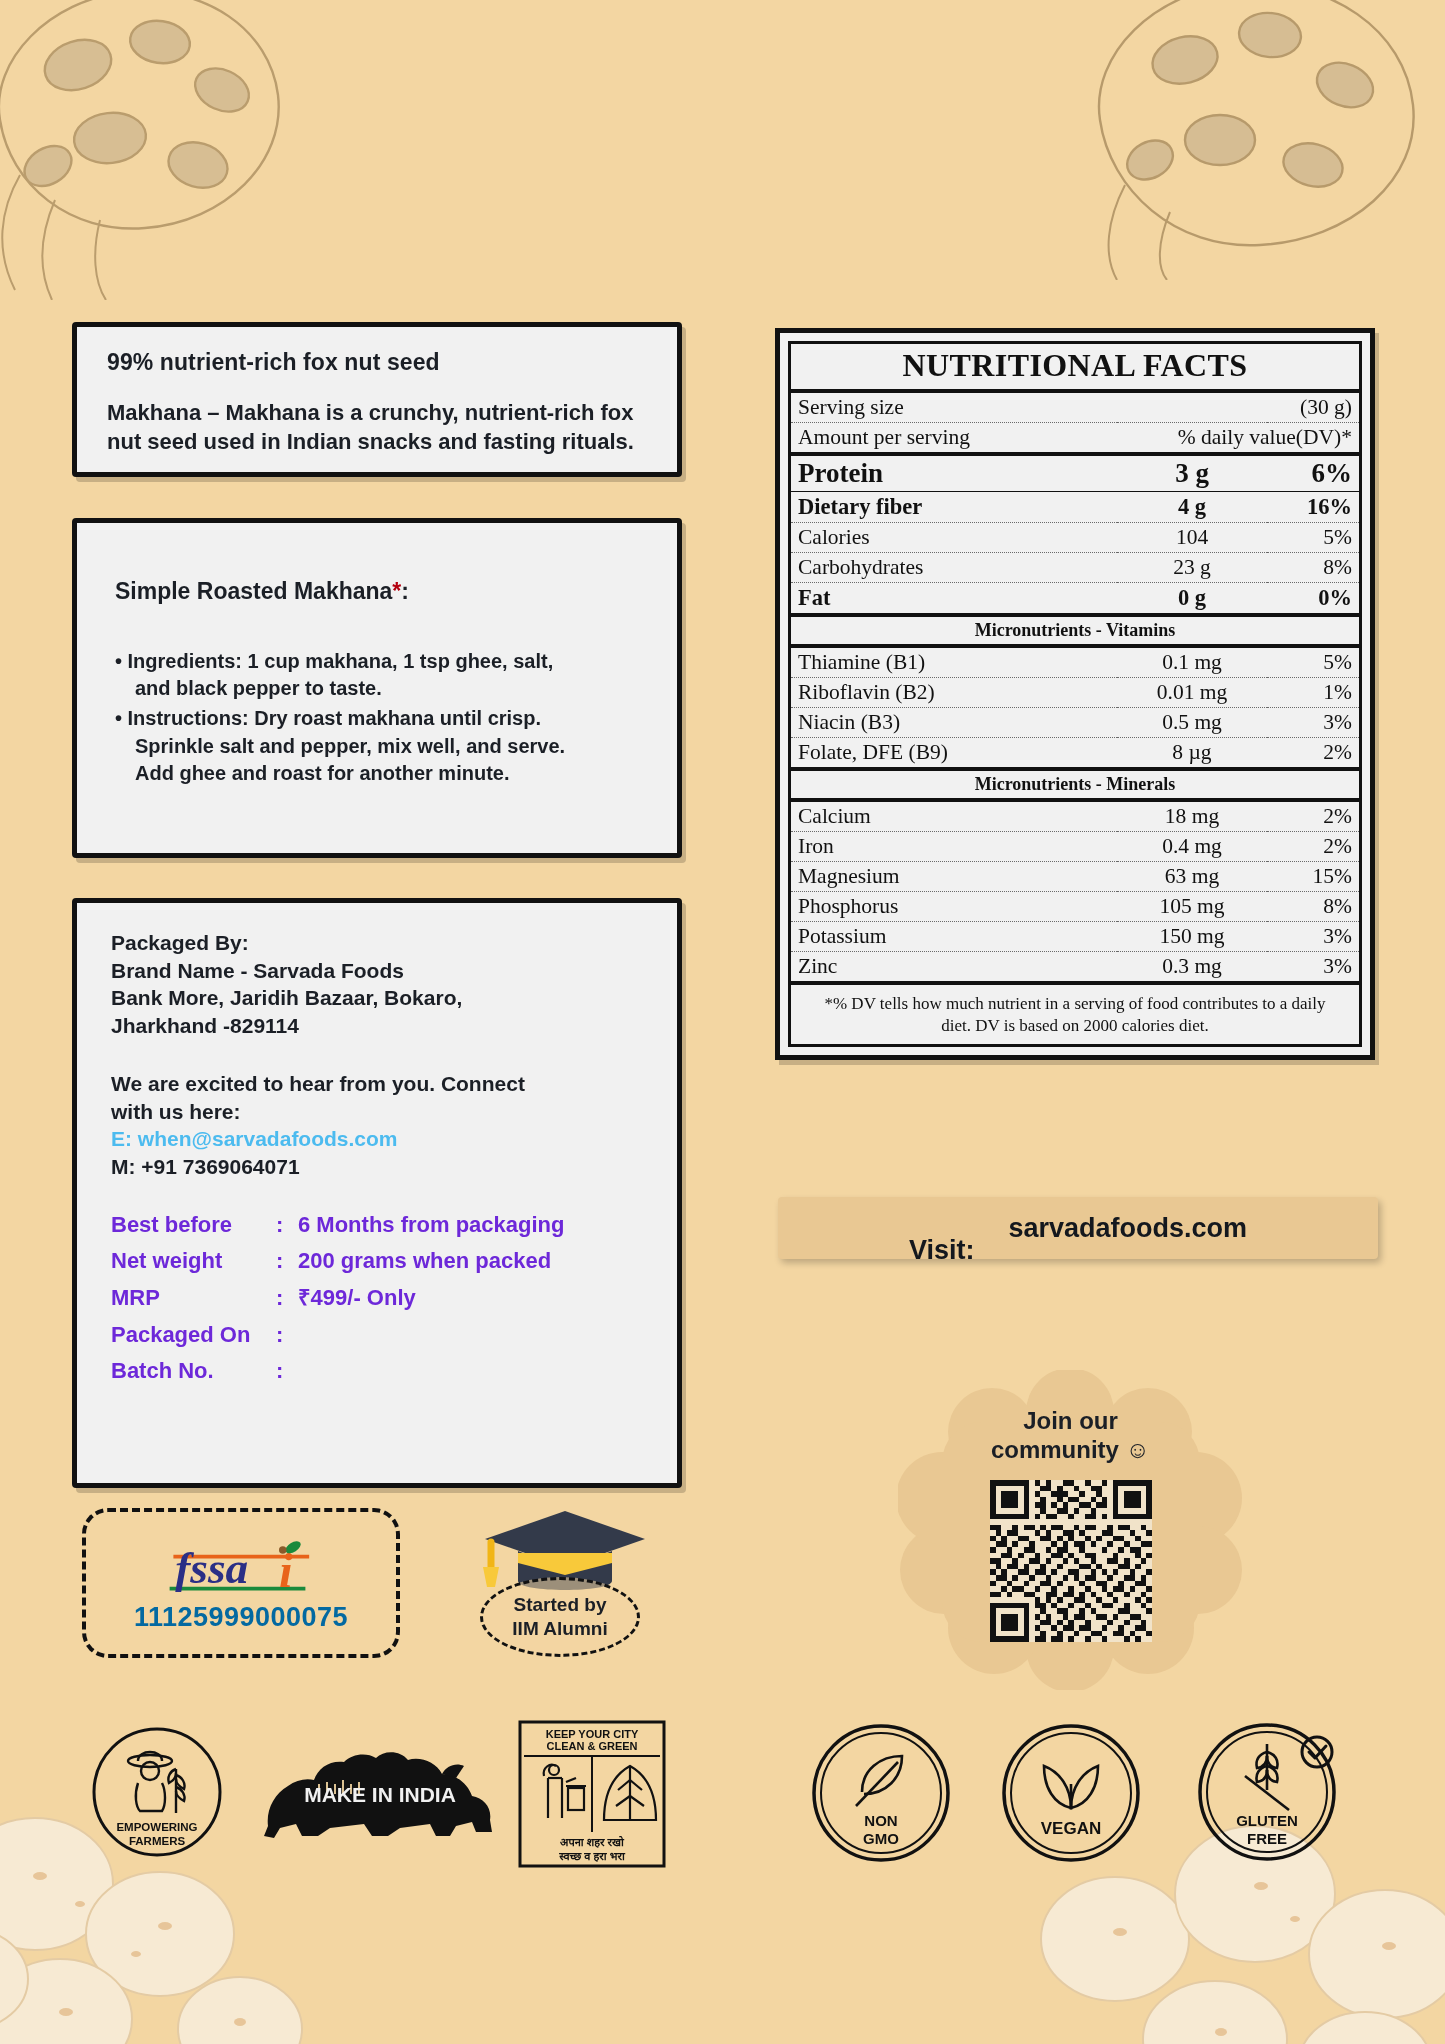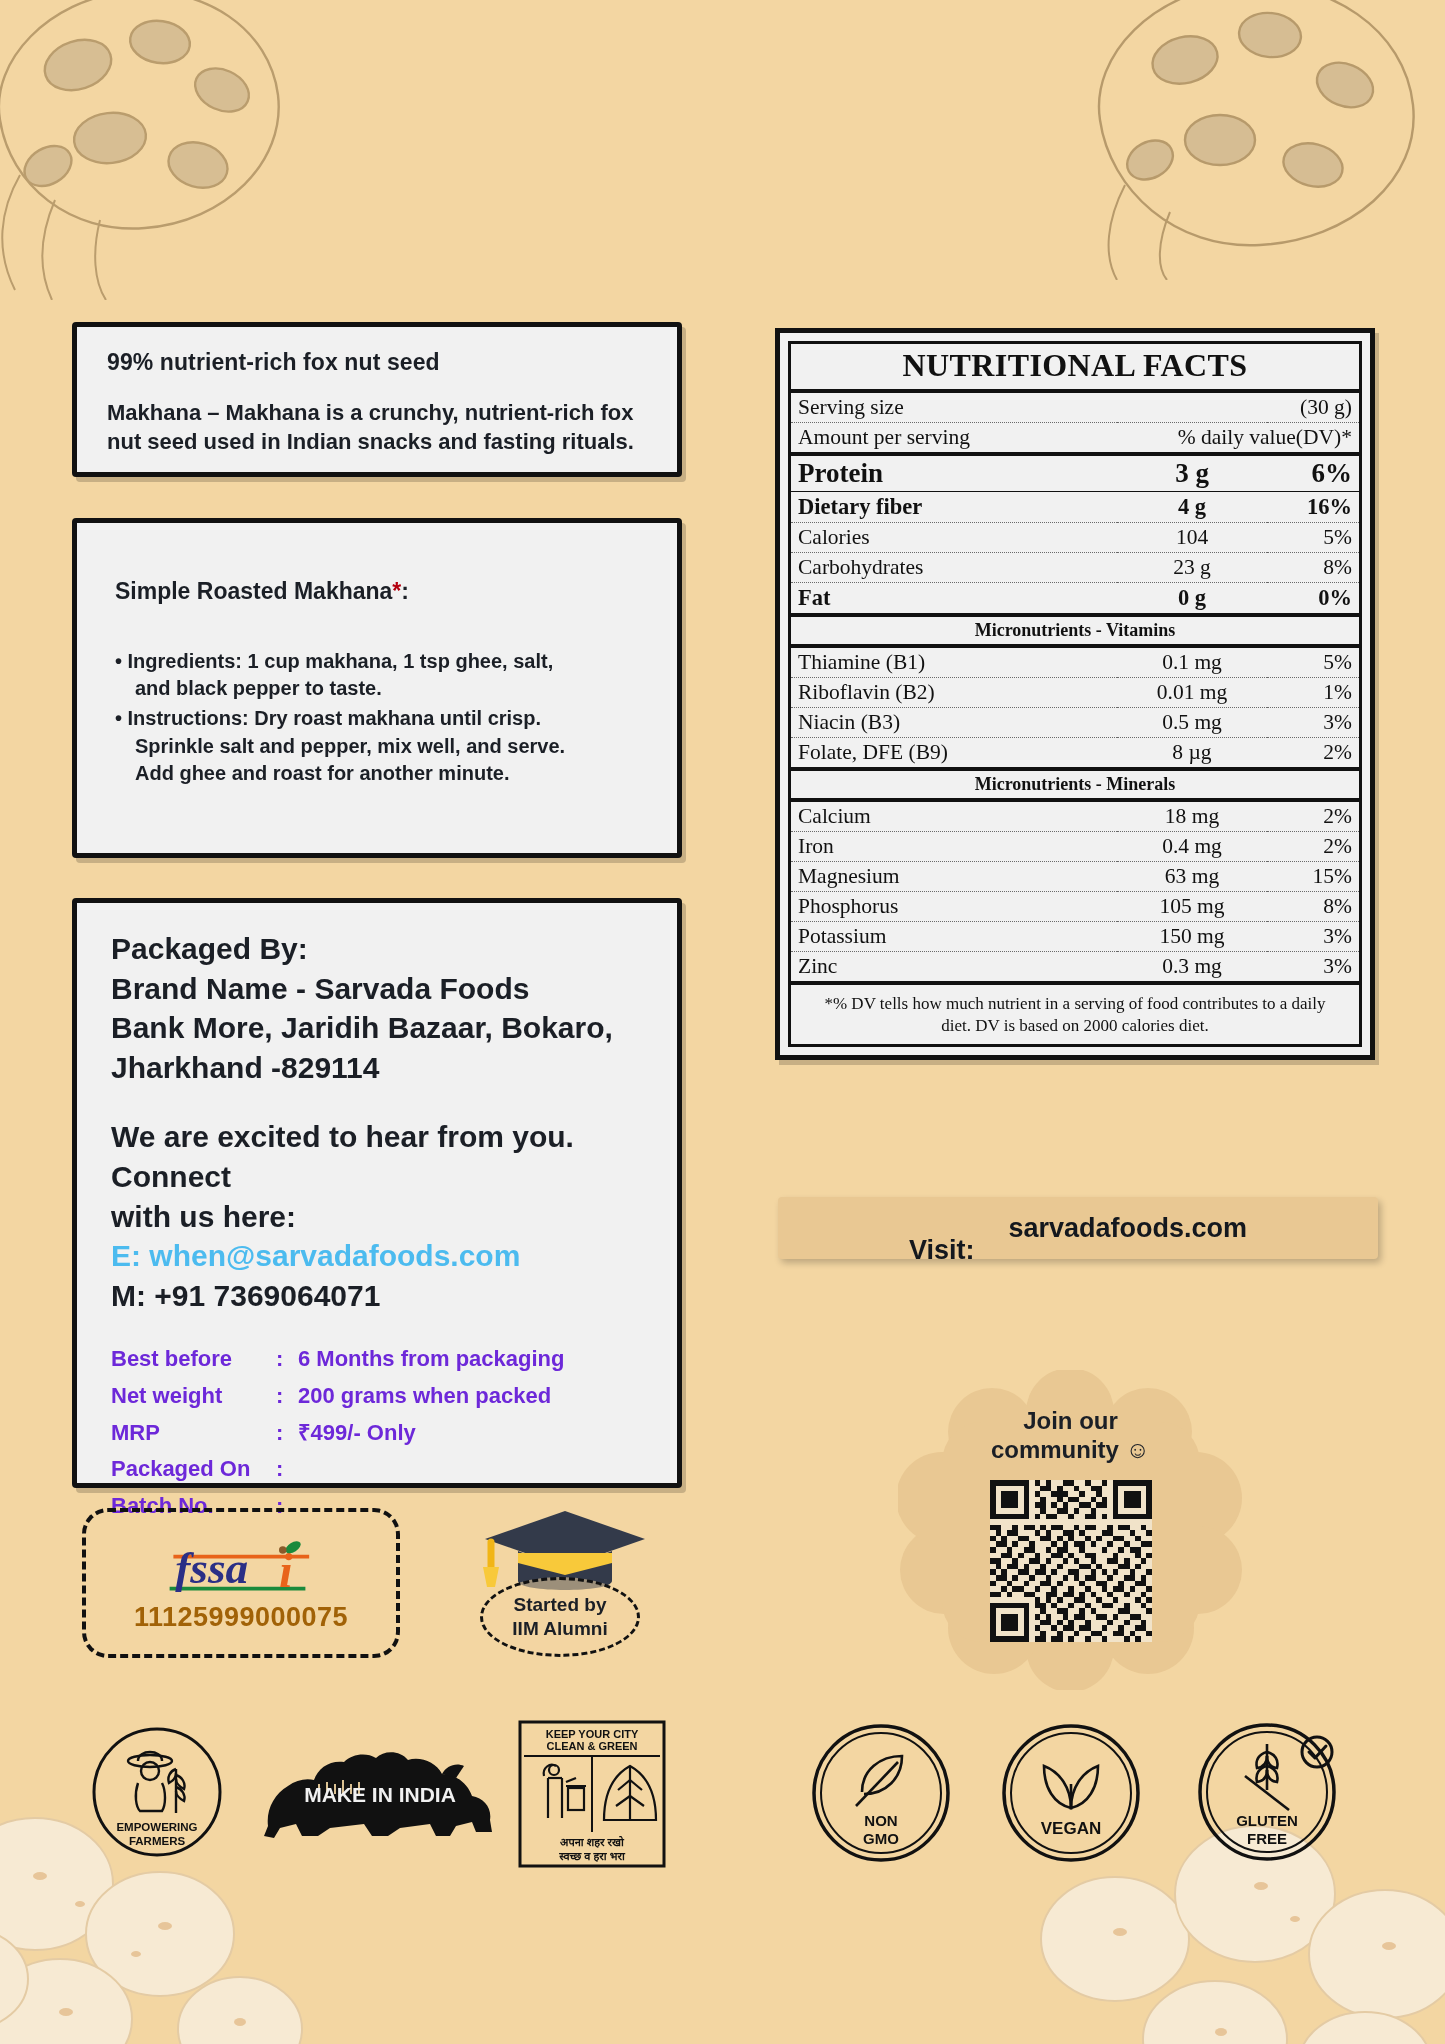--- a/index.html
+++ b/index.html
@@ -44,39 +44,39 @@
   #box-recipe ul { list-style: none; margin-top: 43px; }
   #box-recipe li {
     font-size: 20px; font-weight: 700; line-height: 1.36; color:#1b1f26;
     text-indent: -16px; padding-left: 16px; margin-bottom: 3px;
   }
   #box-recipe li::before { content: "\2022  "; }
   #box-recipe li .cont { display: block; text-indent: 0; padding-left: 4px; }
 
   
   #box-pack { left: 72px; top: 898px; width: 610px; height: 590px; padding: 26px 30px 0 34px; }
-  #box-pack .line { font-size: 30px; font-weight: 700; line-height: 1.32; color:#1b1f26; }
+  #box-pack .line { font-size: 21px; font-weight: 700; line-height: 1.32; color:#1b1f26; }
   #box-pack .gap { height: 30px; }
   #box-pack .email { color: #4cbbef; font-weight: 700; }
   #box-pack table { margin-top: 30px; border-collapse: collapse; }
   #box-pack table td {
     font-size: 22px; font-weight: 700; color:#6d28d9;
     padding: 0 0 8px 0; line-height: 1.3; vertical-align: top;
   }
   #box-pack table td.k { width: 165px; }
   #box-pack table td.sep { width: 22px; }
 
   
   #fssai {
     position: absolute; left: 82px; top: 1508px; width: 318px; height: 150px;
     border: 4px dashed #111; border-radius: 26px;
     display: flex; flex-direction: column; align-items: center; justify-content: center;
   }
   #fssai .mark { height: 66px; display:block; }
-  #fssai .lic { font-size: 27px; font-weight: 800; letter-spacing: .5px; color: #a16207; margin-top: 2px; }
+  #fssai .lic { font-size: 27px; font-weight: 800; letter-spacing: .5px; color: #0369a1; margin-top: 2px; }
 
   
   #iim { position: absolute; left: 465px; top: 1505px; width: 190px; height: 155px; }
   #iim .cap { position:absolute; left: 8px; top: 0; width: 182px; height: 92px; }
   #iim .pill {
     position: absolute; left: 15px; top: 72px; width: 160px; height: 80px;
     border: 3px dashed #111; border-radius: 50%;
     display: flex; flex-direction: column; align-items: center; justify-content: center;
     background: rgba(243,214,162,0.55);
   }

